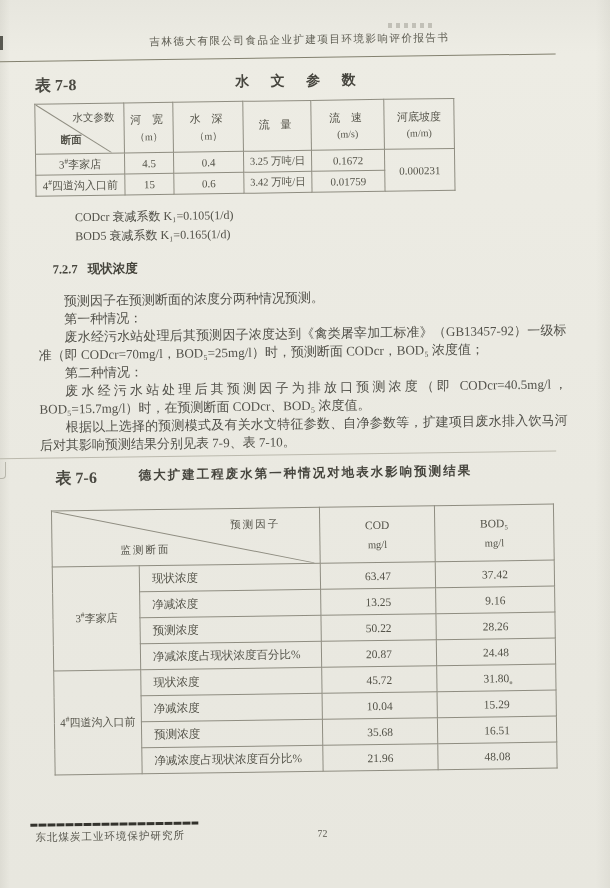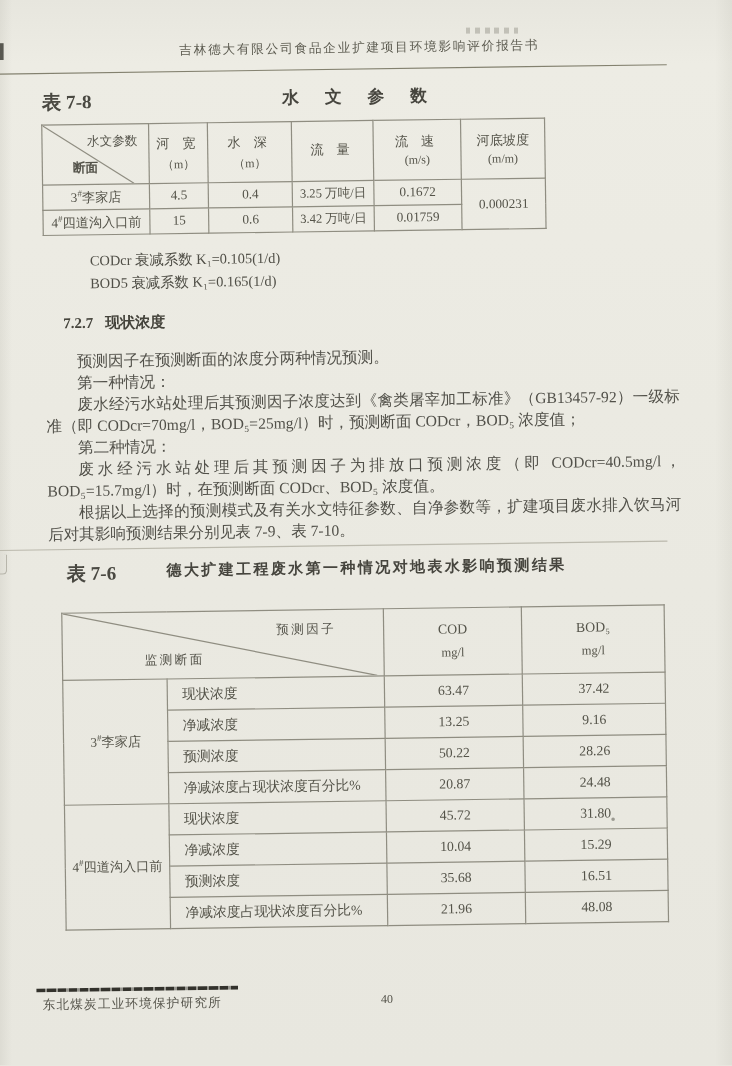--- a/index.html
+++ b/index.html
@@ -253,20 +253,20 @@
     <tr class="data">
       <td class="item">净减浓度占现状浓度百分比%</td>
       <td>21.96</td>
       <td>48.08</td>
     </tr>
   </tbody>
     </table>
 
   <div class="footer-line"></div>
   <div class="footer-org">东北煤炭工业环境保护研究所</div>
-  <div class="page-num">40</div>
+  <div class="page-num">72</div>
 
   <div class="dot-artifact"></div>
 </div>
 
 <div class="edge-mark-left"></div>
 <div class="edge-mark-left2"></div>
 <div class="smudge-tr"></div>
 
 </body></html>

